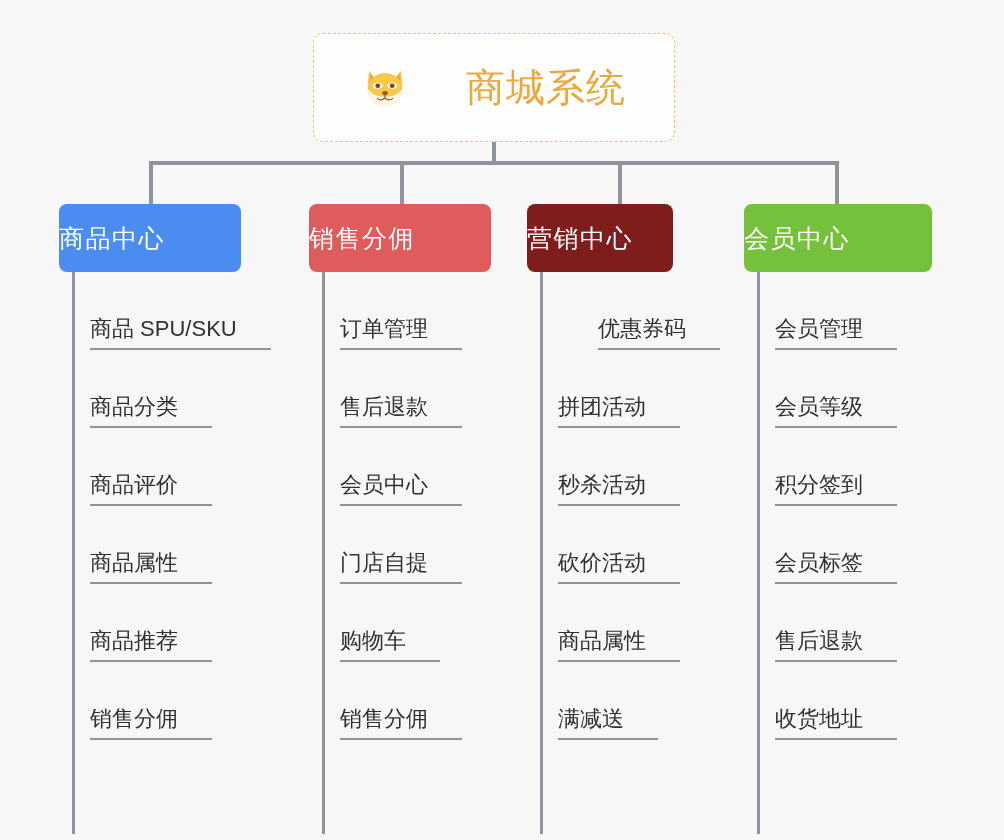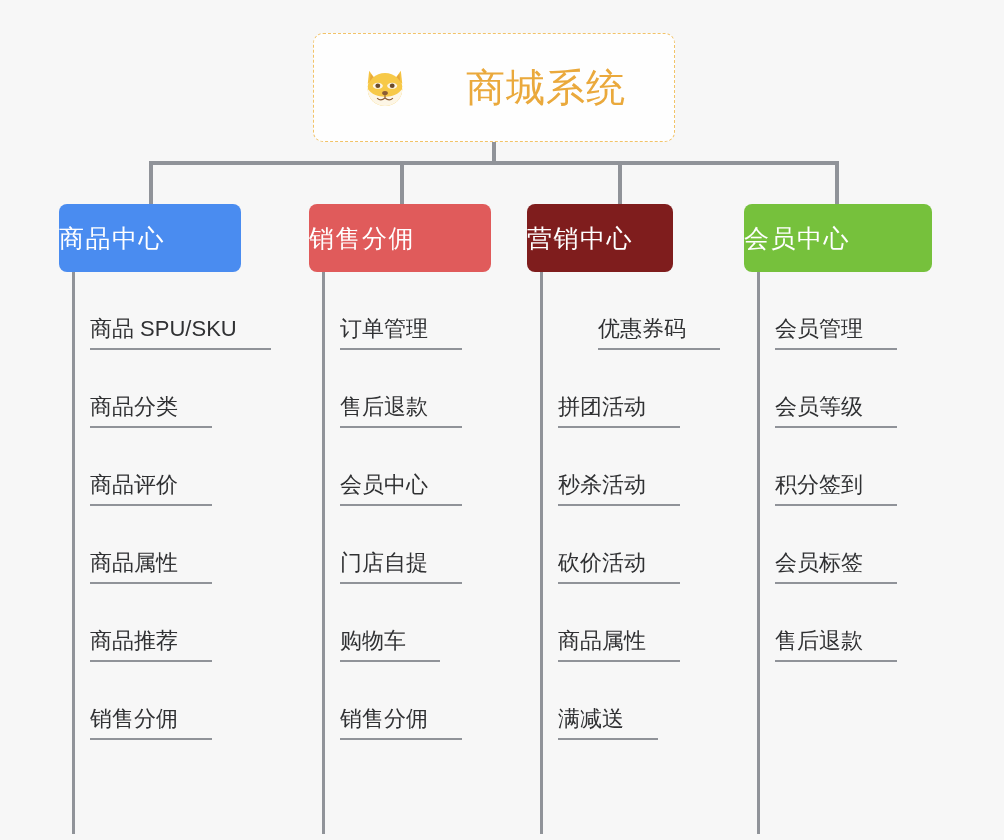--- a/index.html
+++ b/index.html
@@ -228,16 +228,19 @@
       </div>
       <div class="leaf">
         <span class="leaf-label" style="border-bottom-color: rgb(144, 147, 153);">积分签到</span>
       </div>
       <div class="leaf">
         <span class="leaf-label" style="border-bottom-color: rgb(144, 147, 153);">会员标签</span>
       </div>
       <div class="leaf">
         <span class="leaf-label" style="border-bottom-color: rgb(144, 147, 153);">售后退款</span>
       </div>
+      <div class="leaf">
+        <span class="leaf-label" style="border-bottom-color: rgb(144, 147, 153);">收货地址</span>
+      </div>
     </div>
   </div>
 
 </div>
 
 </body></html>

